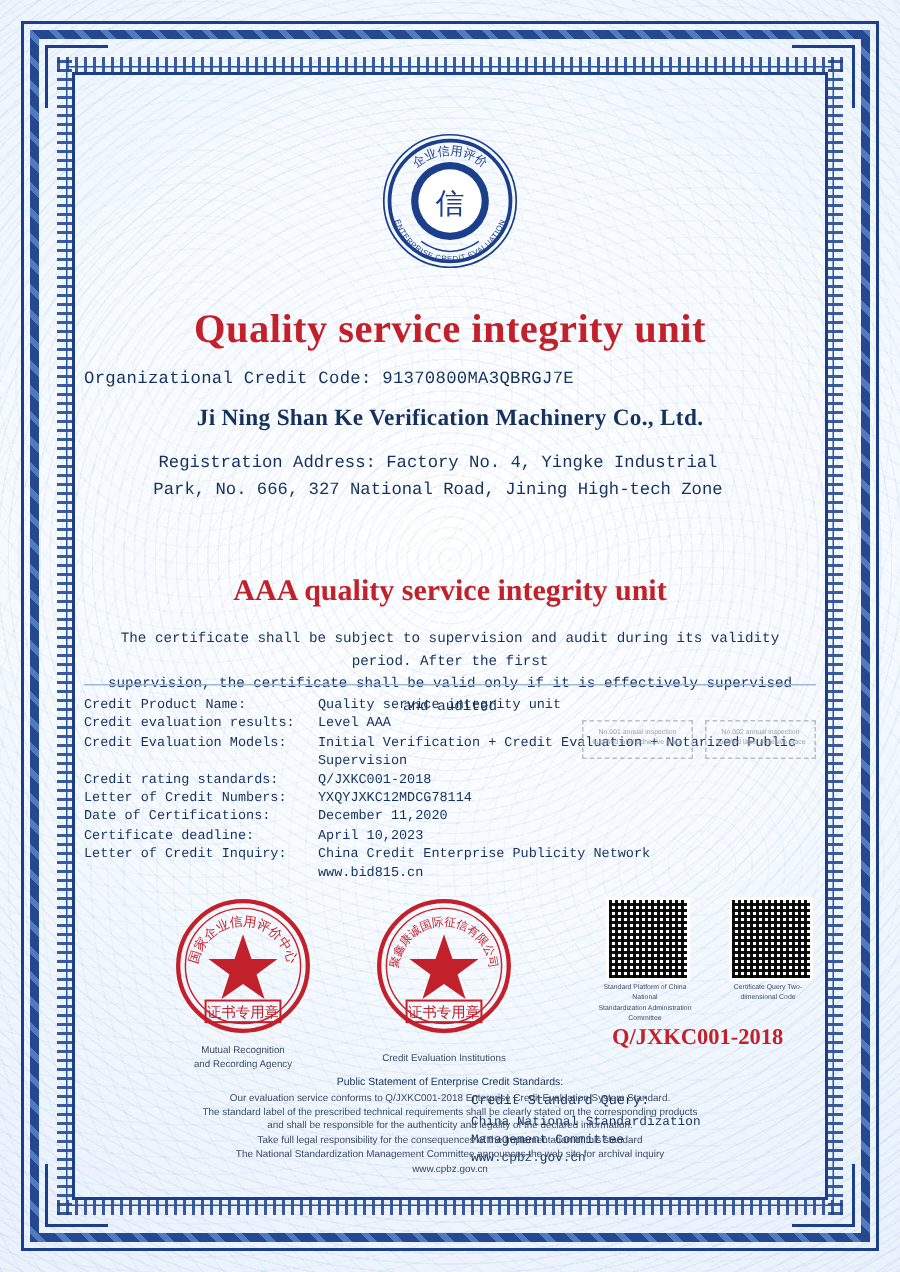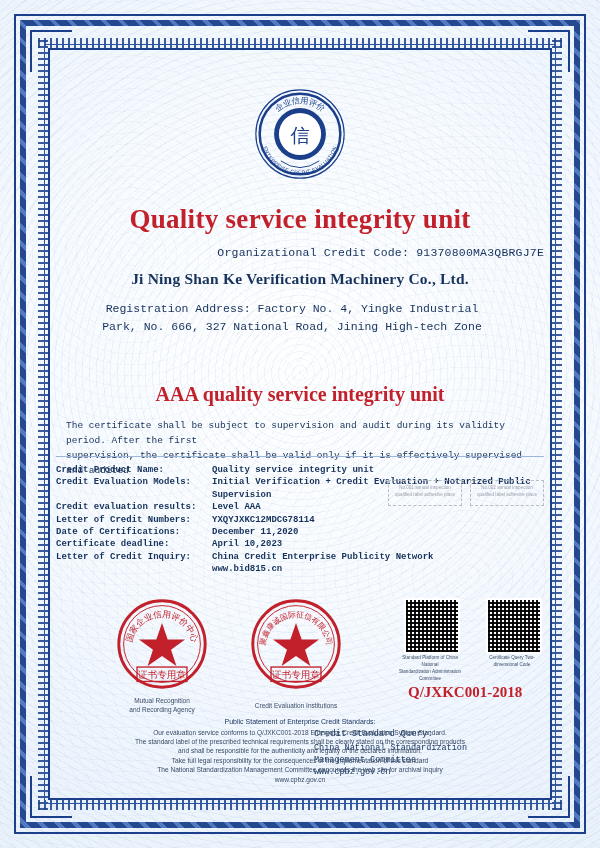--- a/index.html
+++ b/index.html
@@ -66,54 +66,54 @@
 
   .emblem{
     position:absolute;left:50%;transform:translateX(-50%);top:30px;
     width:96px;height:96px;
   }
   .title{
     position:absolute;left:0;right:0;top:148px;text-align:center;
     font-size:27px;font-weight:bold;color:#c2202a;letter-spacing:.3px;
   }
   .org-code{
-    position:absolute;left:0;right:0;top:190px;text-align:right;
+    position:absolute;left:0;right:0;top:190px;text-align:left;
     font-size:11.5px;color:#16325c;font-family:"Liberation Mono",monospace;letter-spacing:.2px;
   }
   .company{
     position:absolute;left:0;right:0;top:214px;text-align:center;
     font-size:15.5px;font-weight:bold;color:#16325c;letter-spacing:.2px;
   }
   .address{
     position:absolute;left:2px;right:18px;top:244px;text-align:center;
     font-size:11.5px;color:#16325c;line-height:18px;font-family:"Liberation Mono",monospace;
   }
   .statement{
     position:absolute;left:30px;right:30px;top:288px;text-align:center;
     font-size:11.5px;color:#16325c;line-height:16px;
   }
   .grade{
     position:absolute;left:0;right:0;top:327px;text-align:center;
     font-size:20px;font-weight:bold;color:#c2202a;
   }
   .supervision{
-    position:absolute;left:10px;right:10px;top:362px;
+    position:absolute;left:10px;right:10px;top:362px;text-align:center;
     font-size:9.5px;color:#16325c;line-height:15px;font-family:"Liberation Mono",monospace;
   }
   .rule{
     position:absolute;left:0;right:0;top:400px;height:1px;background:#9fb6d8;
   }
 
   
   .details{
     position:absolute;left:0;top:408px;right:0;
     font-family:"Liberation Mono",monospace;font-size:9px;color:#16325c;line-height:12.4px;
   }
   .details table{border-collapse:collapse;}
-  .details td{vertical-align:top;padding:0;font-weight:bold;}
+  .details td{vertical-align:top;padding:0;}
   .details td.k{width:152px;white-space:nowrap;}
   .details td.v{padding-left:4px;}
 
   
   .insp{
     position:absolute;top:424px;right:0;display:flex;gap:8px;
   }
   .insp .box{
     width:74px;height:26px;border:1px dashed #b9bec6;color:#9aa1ab;
     font-size:4.6px;line-height:7px;text-align:center;padding-top:3px;
@@ -226,26 +226,30 @@
     <div class="rule"></div>
 
     <div class="details">
       <table>
         <tbody>
           <tr>
             <td class="k">Credit Product Name:</td>
             <td class="v">Quality service integrity unit</td>
           </tr>
           <tr>
+            <td class="k">Credit evaluation results:</td>
+            <td class="v">Level AAA</td>
+          </tr>
+          <tr>
             <td class="k">Credit Evaluation Models:</td>
             <td class="v">Initial Verification + Credit Evaluation + Notarized Public Supervision</td>
           </tr>
           <tr>
-            <td class="k">Credit evaluation results:</td>
-            <td class="v">Level AAA</td>
+            <td class="k">Credit rating standards:</td>
+            <td class="v">Q/JXKC001-2018</td>
           </tr>
           <tr>
             <td class="k">Letter of Credit Numbers:</td>
             <td class="v">YXQYJXKC12MDCG78114</td>
           </tr>
           <tr>
             <td class="k">Date of Certifications:</td>
             <td class="v">December 11,2020</td>
           </tr>
           <tr>

